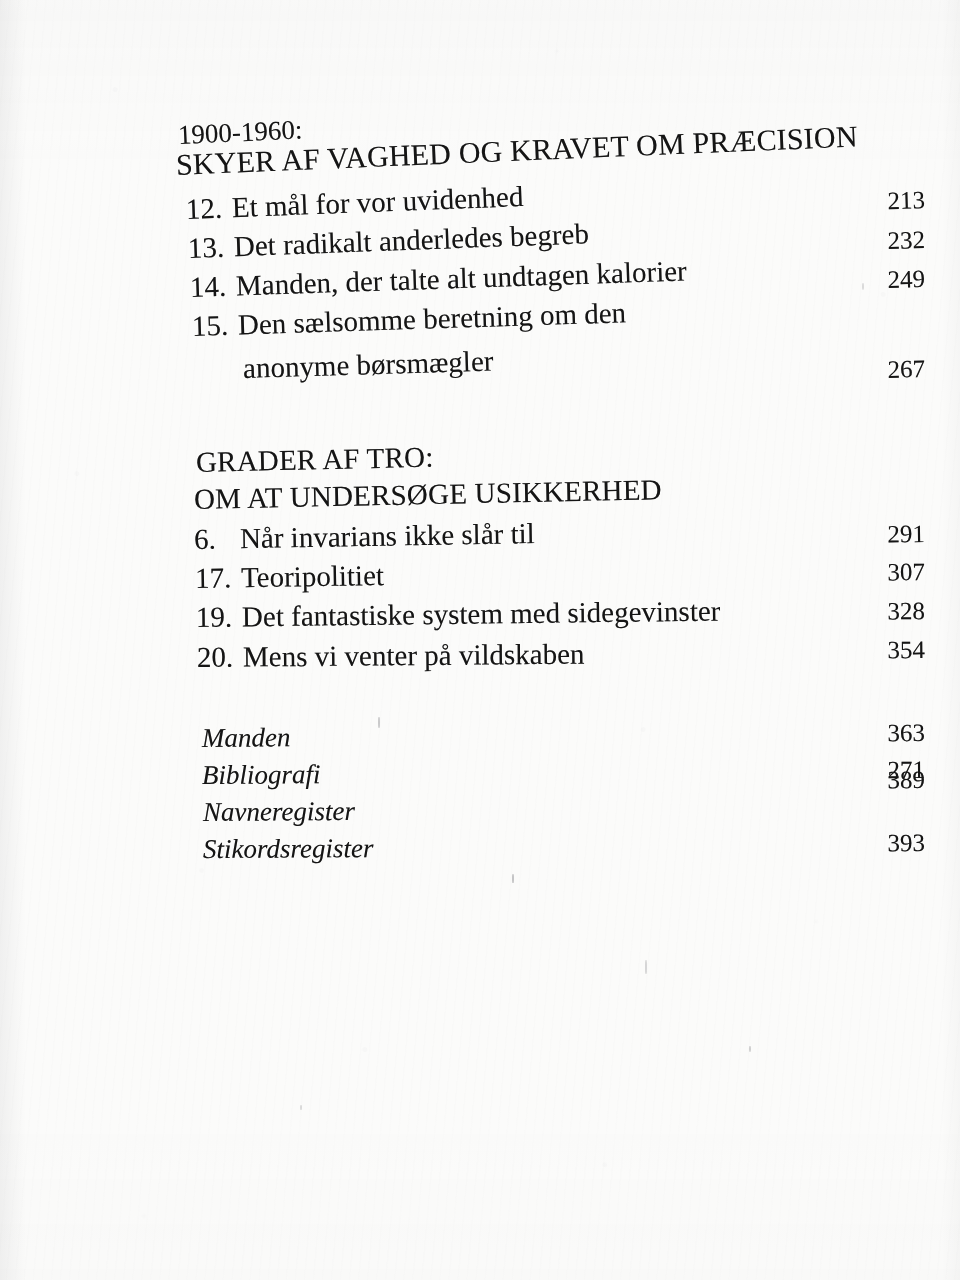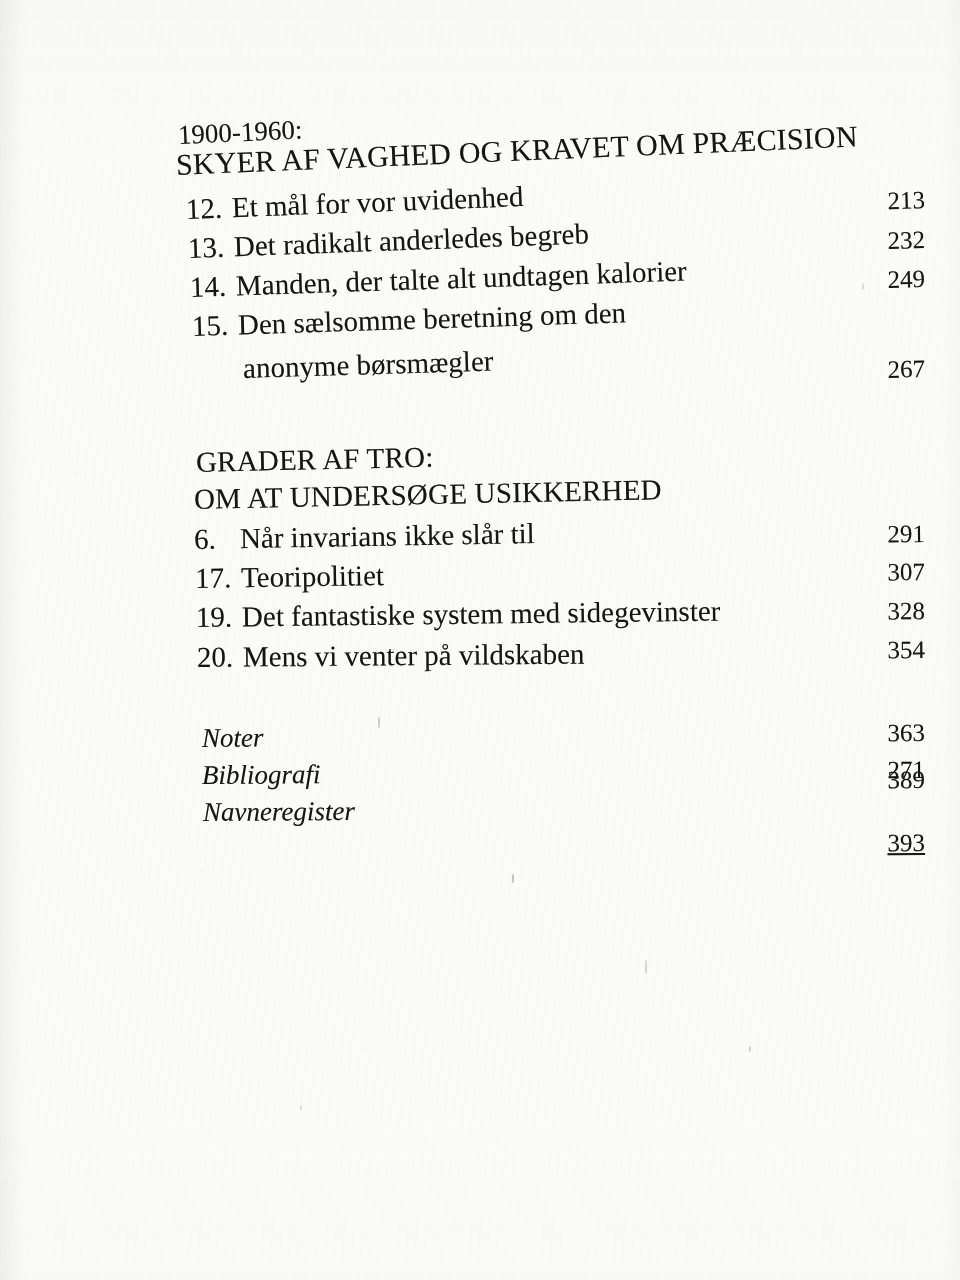--- a/index.html
+++ b/index.html
@@ -182,24 +182,25 @@
   <div class="row entry-text" style="left:196px; top:601px; transform: rotate(-0.7deg);">
     <span class="idx">19.</span><span>Det fantastiske system med sidegevinster</span>
   </div>
   <div class="num pagenum" style="left:805px; top:597px; width:120px; transform: rotate(-0.6deg);">328</div>
 
   <div class="row entry-text" style="left:197px; top:641px; transform: rotate(-0.5deg);">
     <span class="idx">20.</span><span>Mens vi venter på vildskaben</span>
   </div>
   <div class="num pagenum" style="left:805px; top:636px; width:120px; transform: rotate(-0.5deg);">354</div>
 
-  <div class="row ital" style="left:202px; top:723px; transform: rotate(-0.5deg);">Noter</div>
+  <div class="row ital" style="left:202px; top:723px; transform: rotate(-0.5deg);">Manden</div>
   <div class="num pagenum-ital" style="left:805px; top:719px; width:120px; transform: rotate(-0.5deg);">363</div>
 
   <div class="row ital" style="left:202px; top:760px; transform: rotate(-0.4deg); font-family: Liberation Serif, serif;">Bibliografi</div>
   <div class="num pagenum-ital" style="left:805px; top:756px; width:120px; transform: rotate(-0.4deg);">271</div>
 
   <div class="row ital" style="left:203px; top:797px; transform: rotate(-0.4deg);">Navneregister</div>
   <div class="num pagenum-ital" style="left:805px; top:766px; width:120px; transform: rotate(-0.3deg);">389</div>
 
-  <div class="num pagenum-ital" style="left:805px; top:829px; width:120px; transform: rotate(-0.3deg); text-decoration: underline;">393</div>
+  <div class="row ital" style="left:203px; top:834px; transform: rotate(-0.3deg);">Stikordsregister</div>
+  <div class="num pagenum-ital" style="left:805px; top:829px; width:120px; transform: rotate(-0.3deg);">393</div>
 
 </div>
 
 </body></html>

